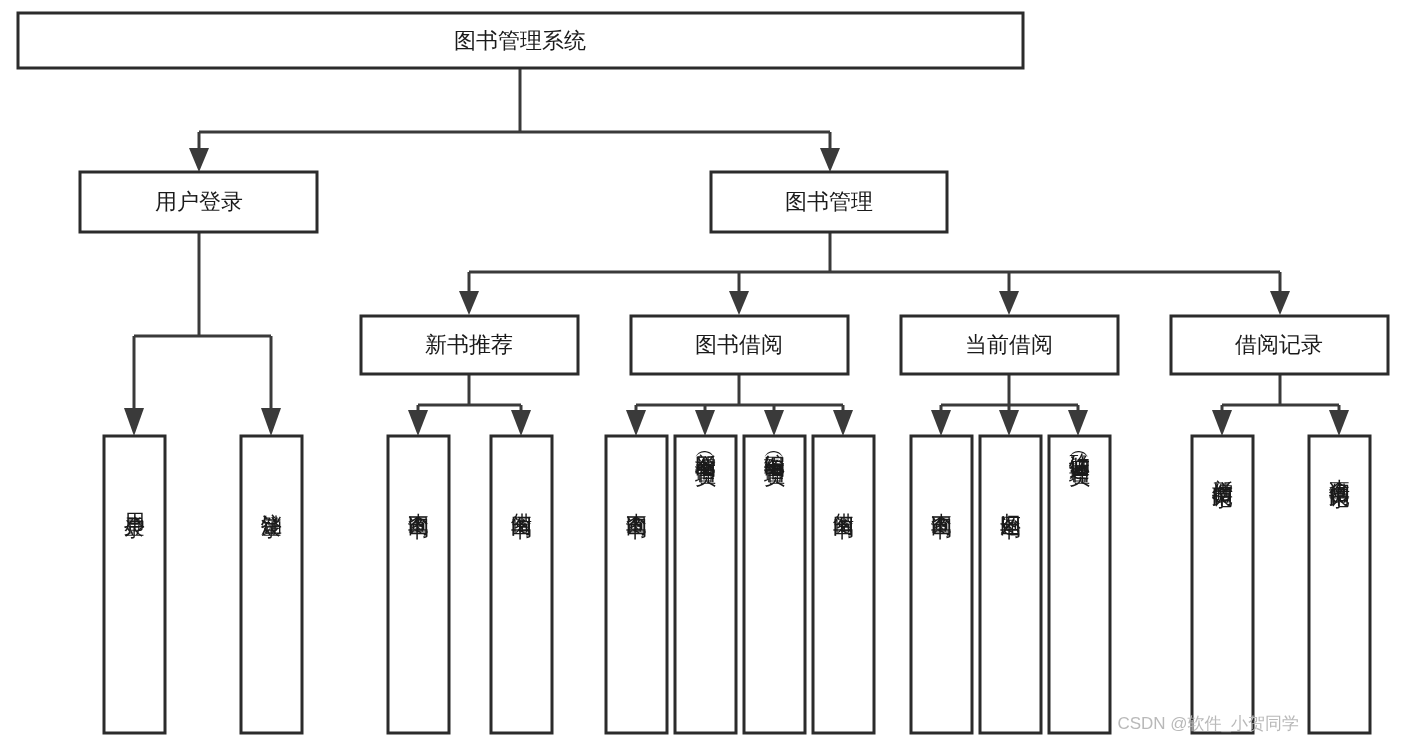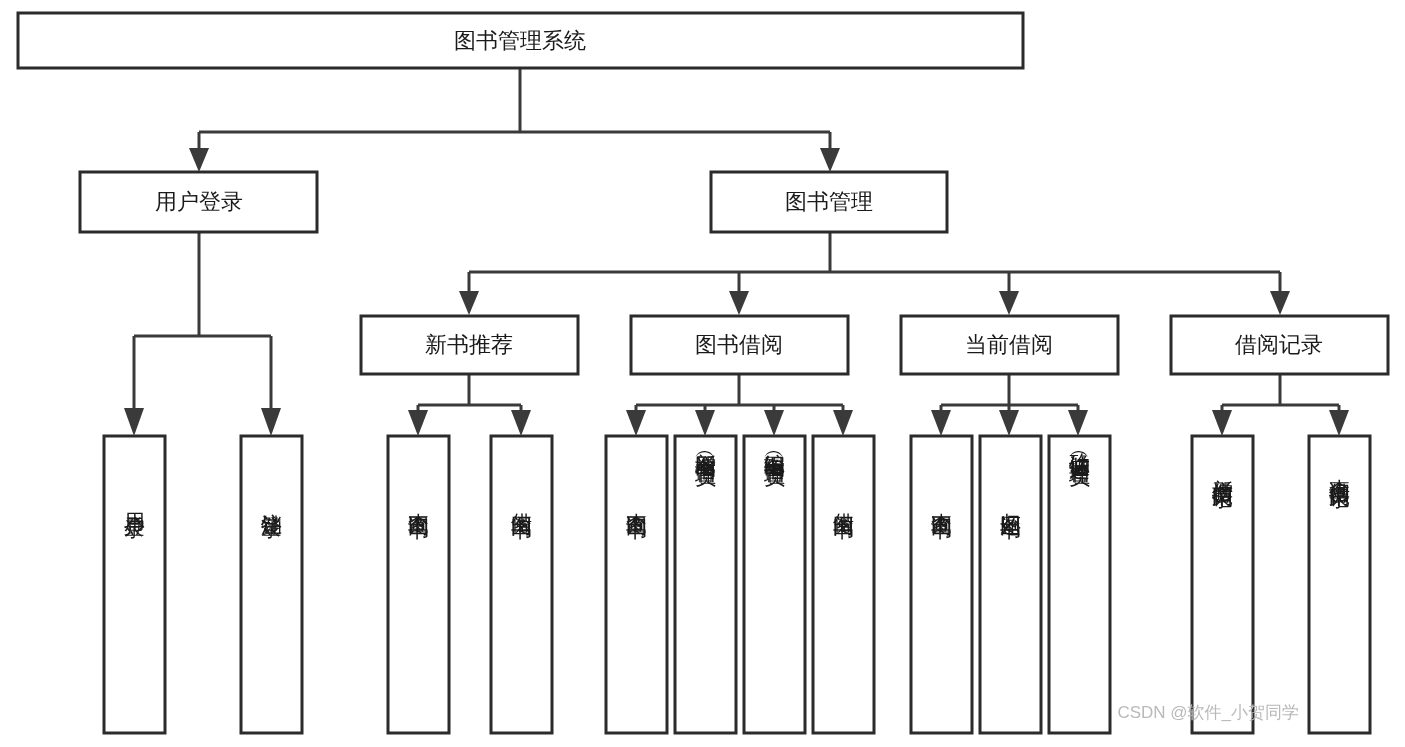--- a/index.html
+++ b/index.html
@@ -50,21 +50,21 @@
     font-family: "Liberation Sans", "DejaVu Sans", sans-serif;
     font-size: 21px;
     fill: #1a1a1a;
     text-anchor: middle;
     writing-mode: vertical-rl;
     letter-spacing: 2px;
   }
   .watermark {
     position: absolute;
     right: 12px;
-    bottom: 23px;
+    bottom: 12px;
     font-family: "Liberation Sans", "DejaVu Sans", sans-serif;
     font-size: 17px;
     color: #b9b9b9;
     white-space: nowrap;
     user-select: none;
   }
 </style>
 </head>
 <body>
 

